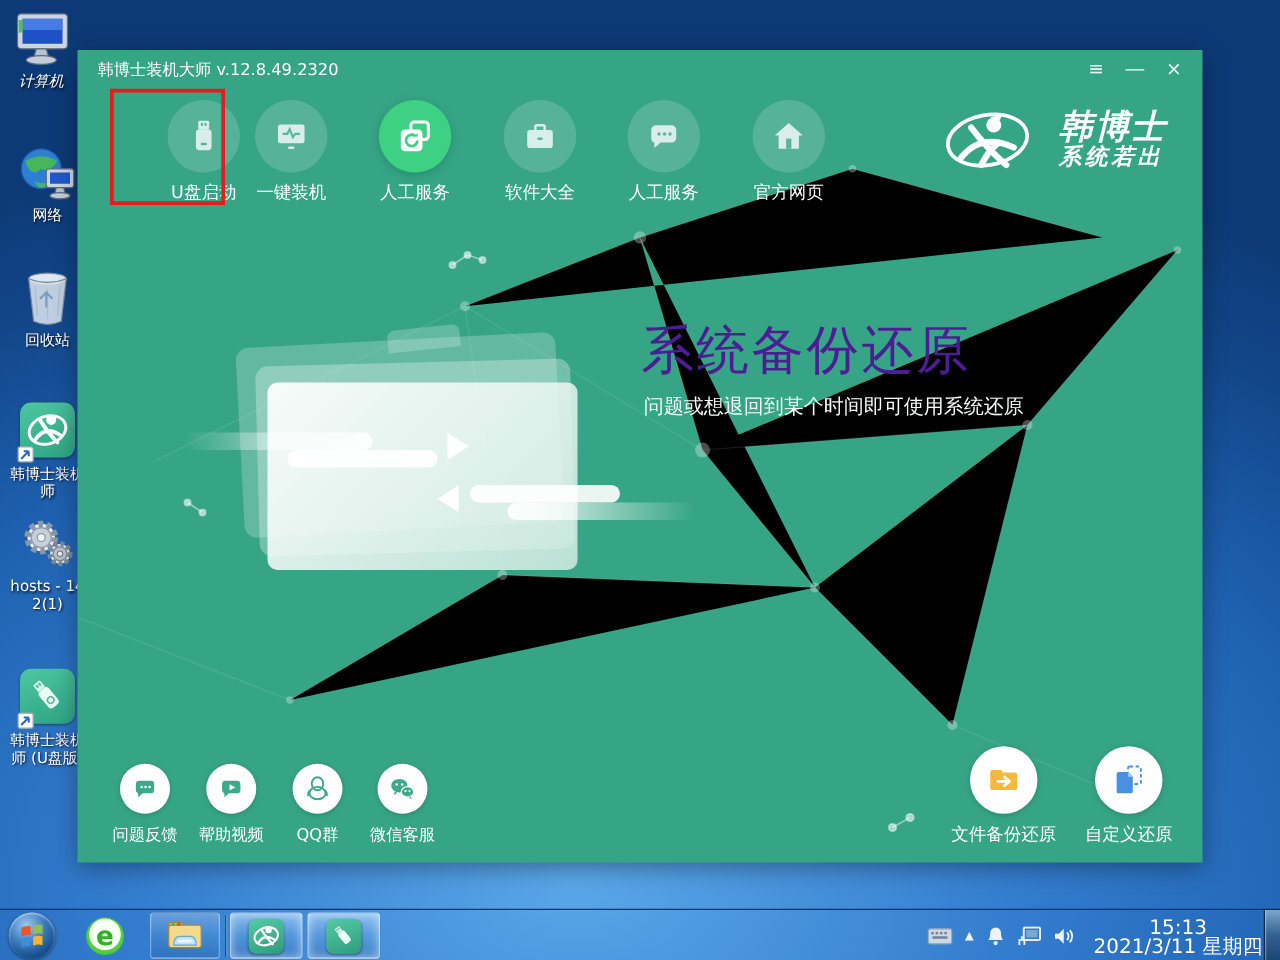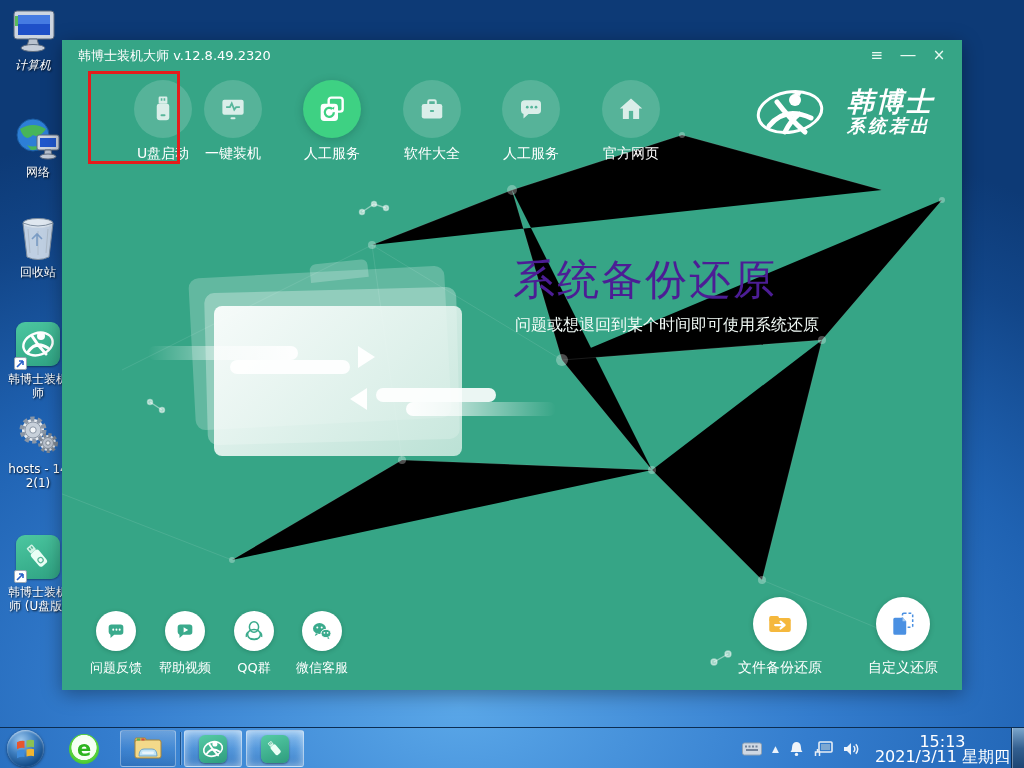--- a/index.html
+++ b/index.html
@@ -396,21 +396,21 @@
             <circle cx="11.7" cy="8.5" r="1" fill="#fff"></circle>
           <ellipse cx="16" cy="14.5" rx="5" ry="4.2" fill="#3aaa8c" stroke="#ffffff" stroke-width="1"></ellipse>
           <path d="M18.5 18 l1 2.2 l-2.6 -1.2 Z" fill="#3aaa8c"></path>
           <circle cx="14.4" cy="13.8" r=".9" fill="#fff"></circle>
             <circle cx="17.6" cy="13.8" r=".9" fill="#fff"></circle>
         </svg>
       </div>
       <div class="flink-label">微信客服</div>
     </div>
 
-    <div class="faction" style="left:666px;">
+    <div class="faction" style="left:689px;">
       <div class="faction-circle">
         <svg width="28" height="28" viewBox="0 0 26 26">
           <rect x="3" y="5.5" width="9" height="5" rx="1.6" fill="#f5b83d"></rect>
           <rect x="3" y="7.5" width="20" height="13" rx="2" fill="#f5b83d"></rect>
           <path d="M8.5 14 h8 M13.5 10.8 l3.8 3.2 l-3.8 3.2" stroke="#ffffff" stroke-width="2" fill="none" stroke-linecap="round" stroke-linejoin="round"></path>
         </svg>
       </div>
       <div class="faction-label">文件备份还原</div>
     </div>
 

